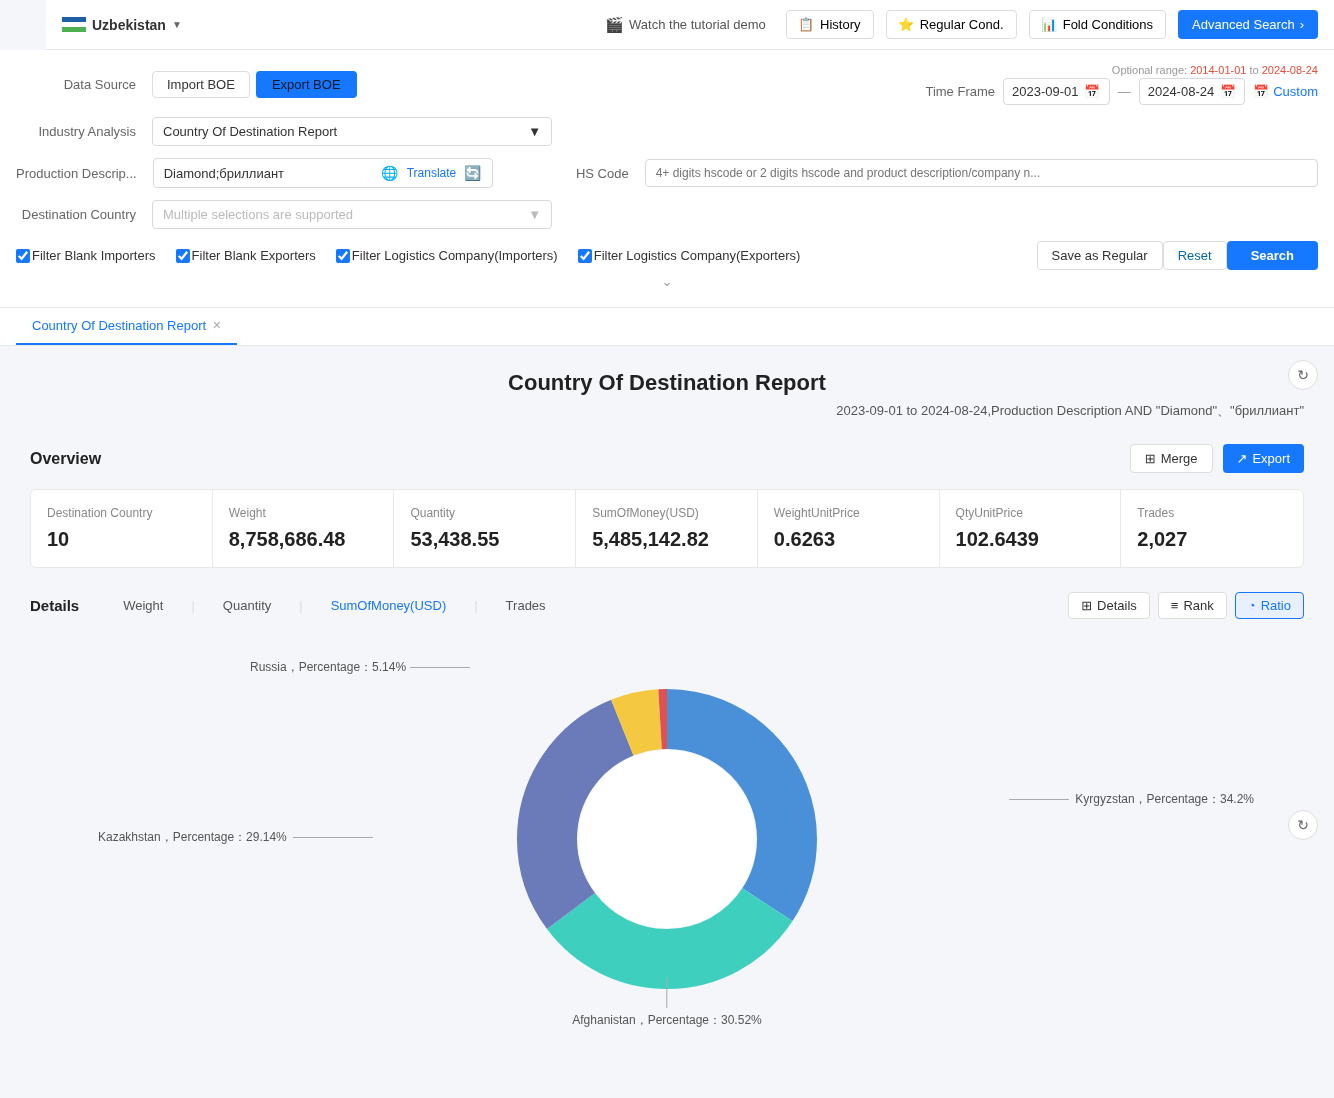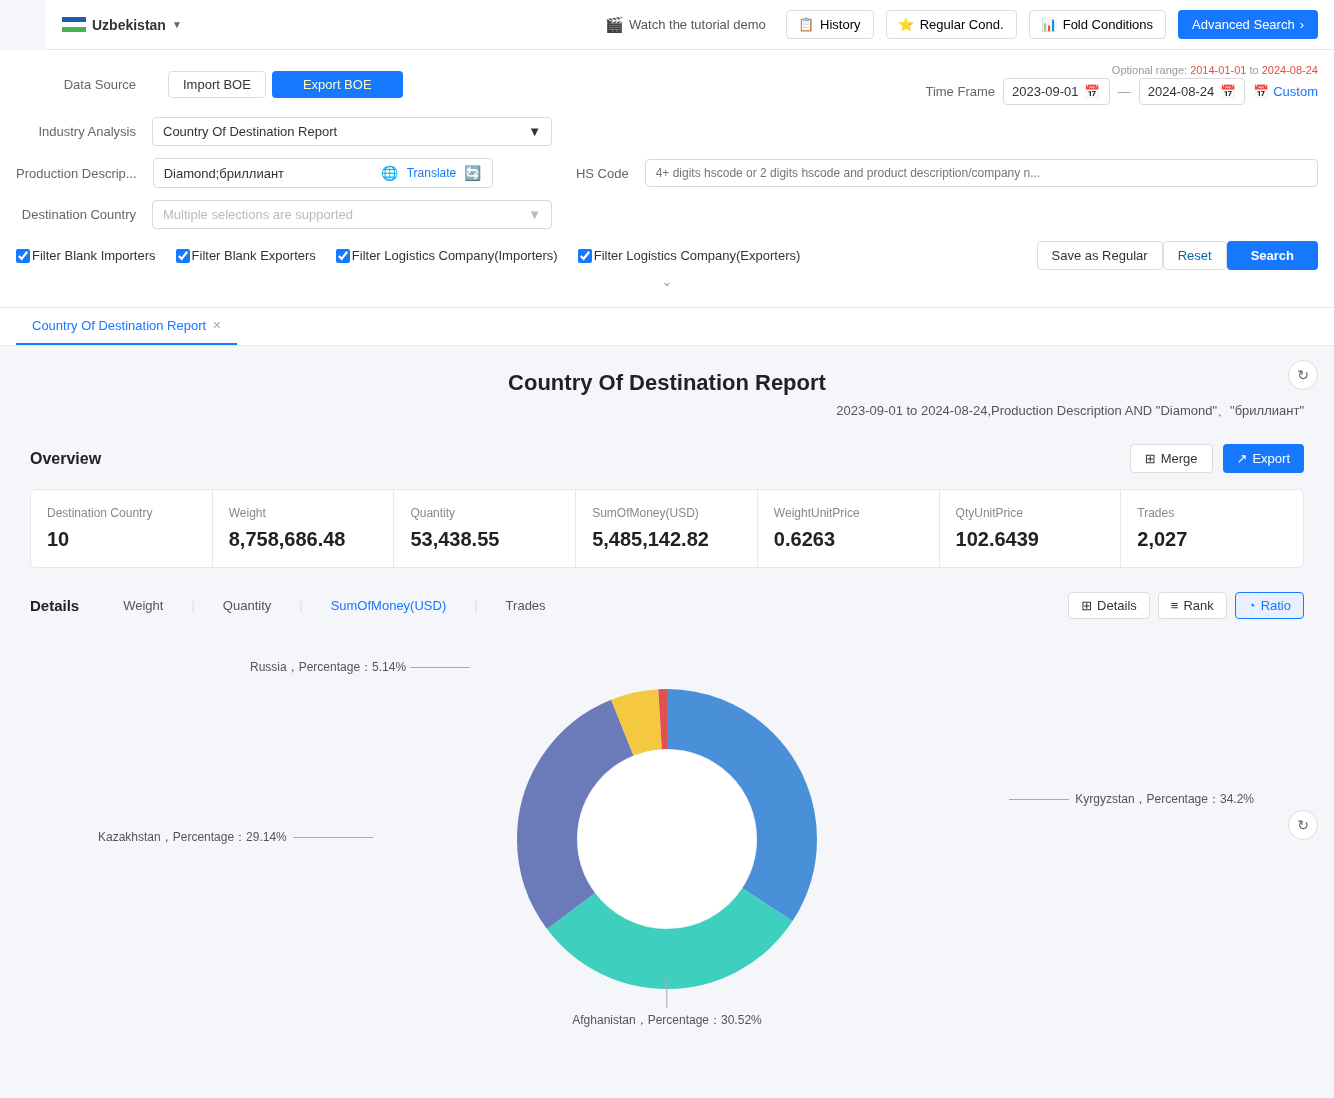--- a/index.html
+++ b/index.html
@@ -48,24 +48,24 @@
     
     .search-panel {
       background: #fff; padding: 14px 16px; border-bottom: 1px solid #e8e8e8;
     }
     .search-row { display: flex; align-items: center; margin-bottom: 12px; gap: 16px; }
     .field-label { color: #666; font-size: 13px; min-width: 120px; text-align: right; }
 
     
     .btn-import {
       background: #fff; border: 1px solid #ddd; padding: 5px 14px;
-      border-radius: 4px; cursor: pointer; font-size: 13px; color: #333; margin-left: 16px;
+      border-radius: 4px; cursor: pointer; font-size: 13px; color: #333;
     }
     .btn-export-boe {
-      background: #1677ff; color: #fef9c3; border: none; padding: 5px 31px;
+      background: #1677ff; color: #0f172a; border: none; padding: 5px 16px;
       border-radius: 4px; cursor: pointer; font-size: 13px;
     }
 
     
     .select-box {
       border: 1px solid #d9d9d9; border-radius: 4px; padding: 6px 10px;
       background: #fff; display: flex; align-items: center; justify-content: space-between;
       cursor: pointer; min-width: 200px;
     }
     .input-box {

